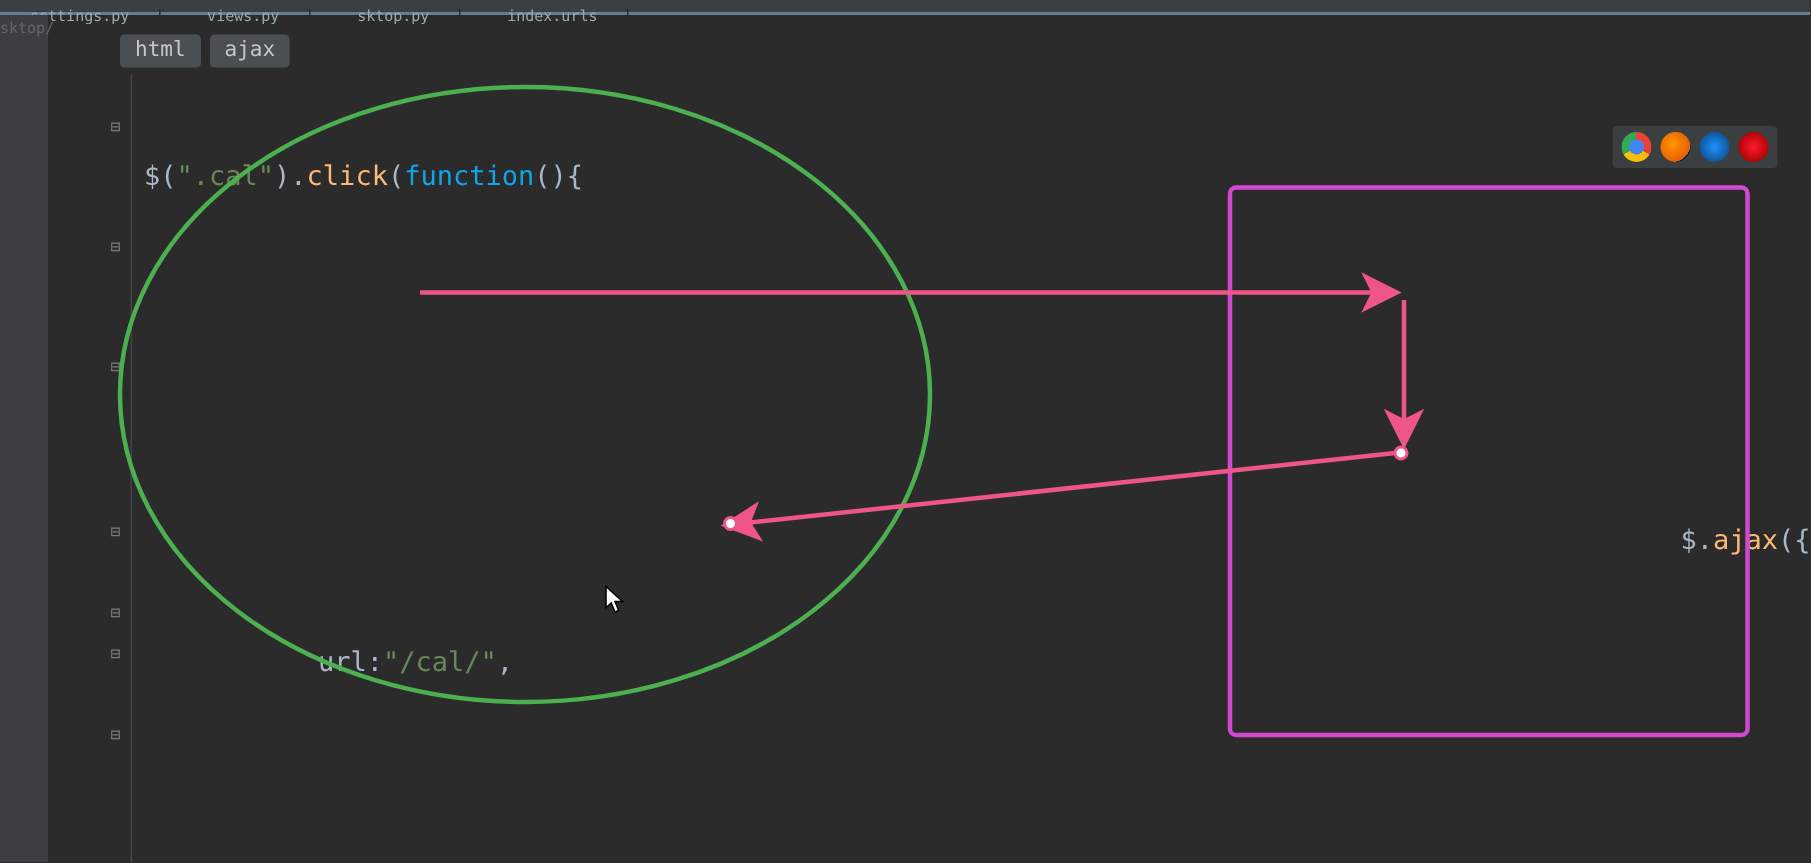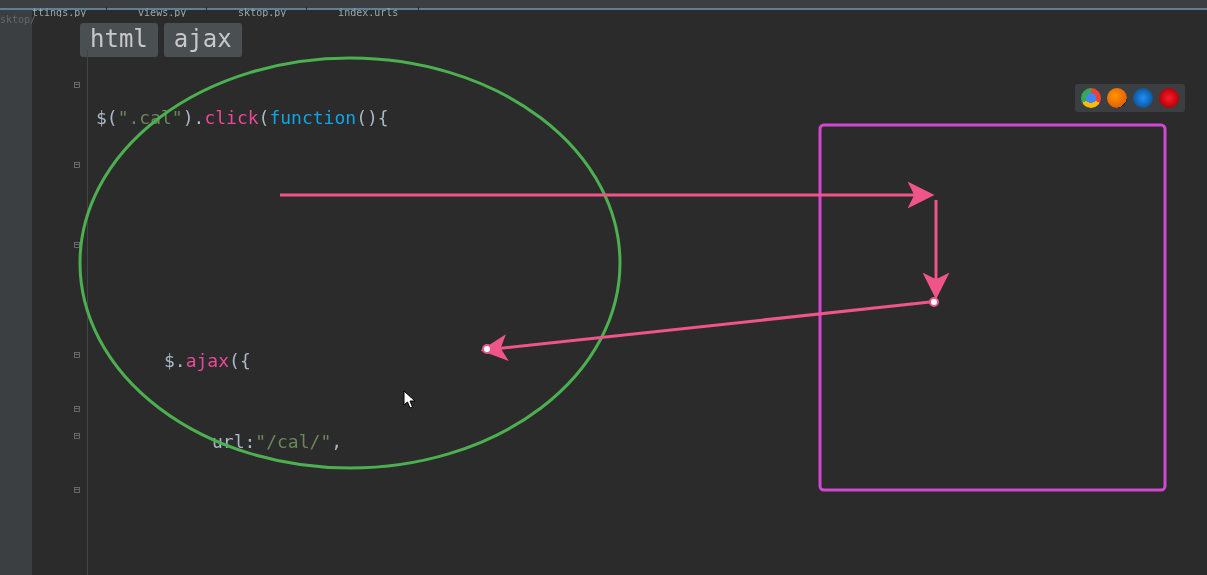--- a/index.html
+++ b/index.html
@@ -34,46 +34,46 @@
     
     .breadcrumb {
       position: absolute; top: 23px; left: 80px;
       display: flex; gap: 6px;
     }
     .breadcrumb span {
       background: #4a4f52;
       color: #c8c8c8;
       padding: 2px 10px 4px;
       border-radius: 3px;
-      font-size: 24px;
+      font-size: 14px;
     }
     
     .gutter {
       position: absolute; top: 50px; left: 40px; width: 48px; bottom: 0;
       border-right: 1px solid #444;
     }
     .fold {
       position: absolute; left: 32px; width: 10px; height: 10px;
       display: flex; align-items: center; justify-content: center;
       color: #7a7a7a; font-size: 11px; line-height: 10px;
     }
     
     .code {
       position: absolute; top: 50px; left: 96px; right: 0; bottom: 0;
       color: #a9b7c6;
       line-height: 27px;
       white-space: pre;
     }
     .code .line { height: 27px; }
-    .indent1{ padding-left: 68px;}
+    .indent1{ padding-left: 68px; text-align: right;}
     .indent2{ padding-left: 116px;}
     .c-punc   { color: #a9b7c6; }
     .c-var    { color: #a9b7c6; }
     .c-key    { color: #0ea5e9; }
-    .c-func   { color: #ec4899; }
+    .c-func   { color: #fdba74; }
     .c-str    { color: #6a8759; }
     .c-comment{ color: #808080; }
     
     .browser-icons {
       position: absolute; top: 84px; right: 22px;
       background: #3c3f41; padding: 4px 6px; border-radius: 3px;
       display: flex; gap: 6px; align-items: center;
     }
     .bicon { width: 20px; height: 20px; border-radius: 50%; }
     

